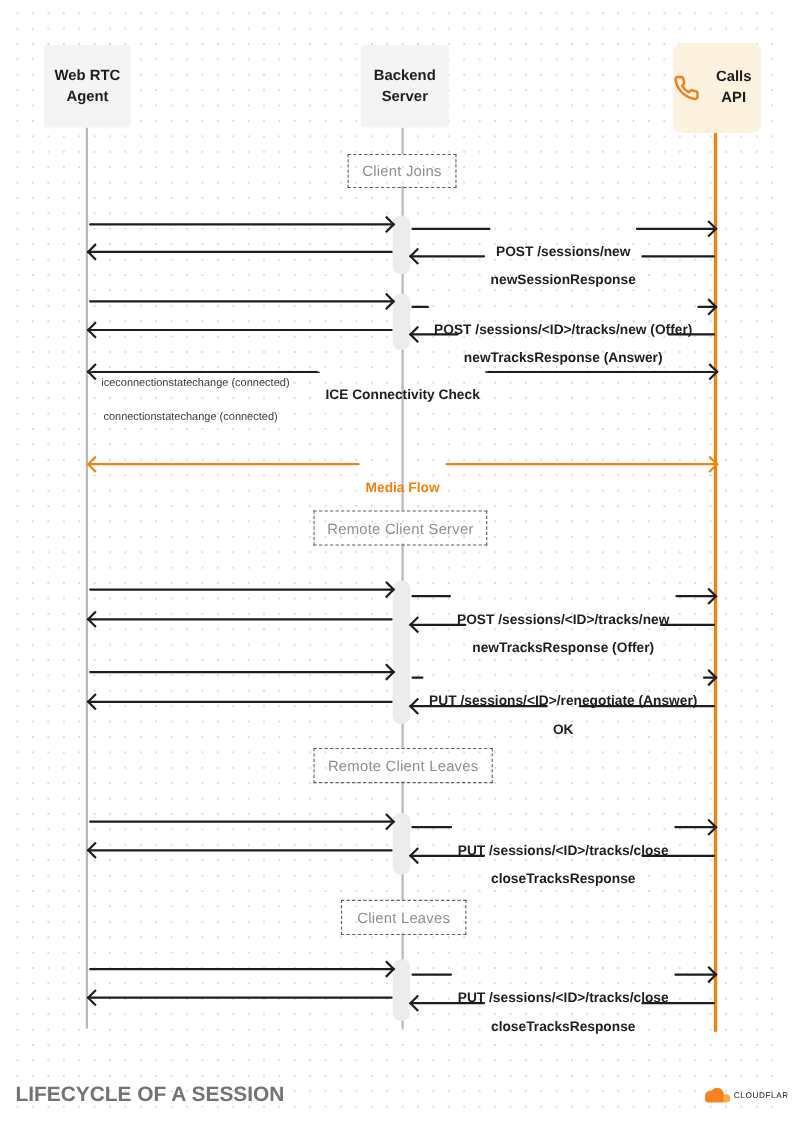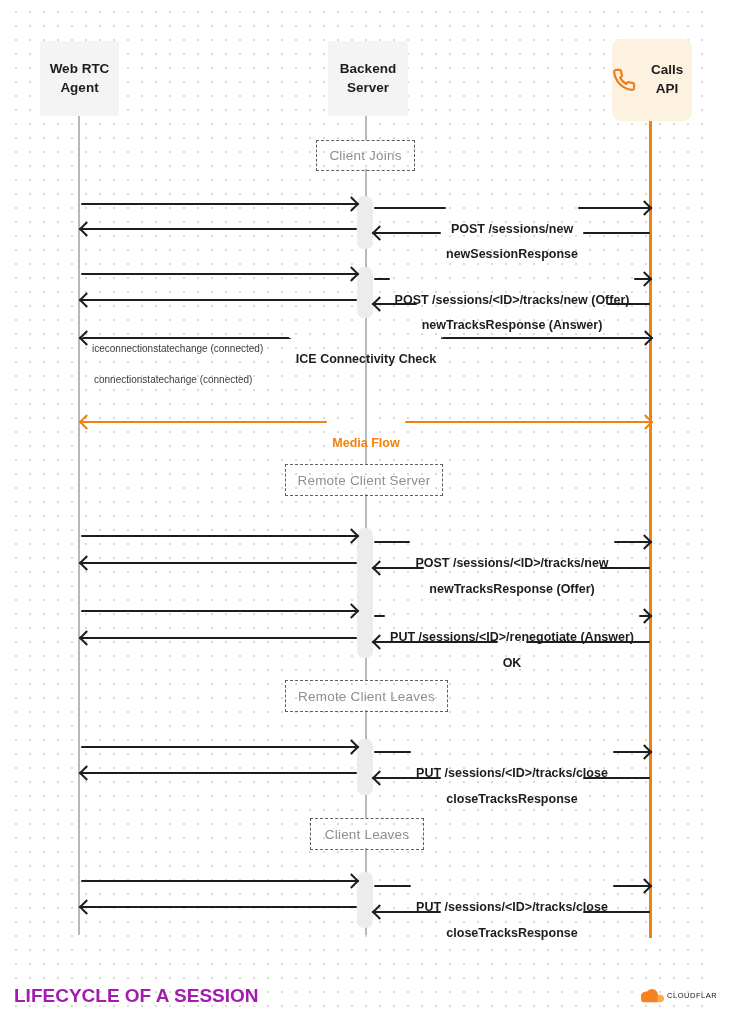--- a/index.html
+++ b/index.html
@@ -20,21 +20,21 @@
   .msg{position:absolute;height:14px;display:flex;align-items:center;color:#1d1d1d;z-index:3;}
   .msg.orange{color:#f0820f;}
   .seg{flex:1;height:2.5px;background:currentColor;border-radius:2px;min-width:0;}
   .seg.dash{background:none;height:0;border-top:2.5px dashed currentColor;}
   .lbl{font-weight:bold;font-size:12.5px;line-height:1;padding:0 5px;white-space:nowrap;margin-top:42px;}
   .head{position:absolute;width:9px;height:9px;border-top:2.5px solid currentColor;
         border-right:2.5px solid currentColor;top:50%;z-index:1;}
   .head.r{right:0px;transform:translateY(-50%) rotate(45deg);}
   .head.l{left:0px;transform:translateY(-50%) rotate(-135deg);}
   .sub{position:absolute;font-size:10px;color:#3c3c3c;white-space:nowrap;z-index:3;}
-  .title{position:absolute;left:14px;top:985px;font-size:19px;font-weight:bold;color:#a21caf;z-index:6;text-align:right;}
+  .title{position:absolute;left:14px;top:985px;font-size:19px;font-weight:bold;color:#737373;z-index:6;text-align:right;}
   .logo{position:absolute;left:637px;top:988px;display:flex;align-items:center;gap:3px;z-index:6;}
   .logo .brand{font-size:7.5px;font-weight:normal;letter-spacing:.07em;color:#141414;}
   .phone-svg{display:block;}
 </style>
 </head>
 <body>
 
 <div class="canvas">
   <div class="grid"></div>
 

